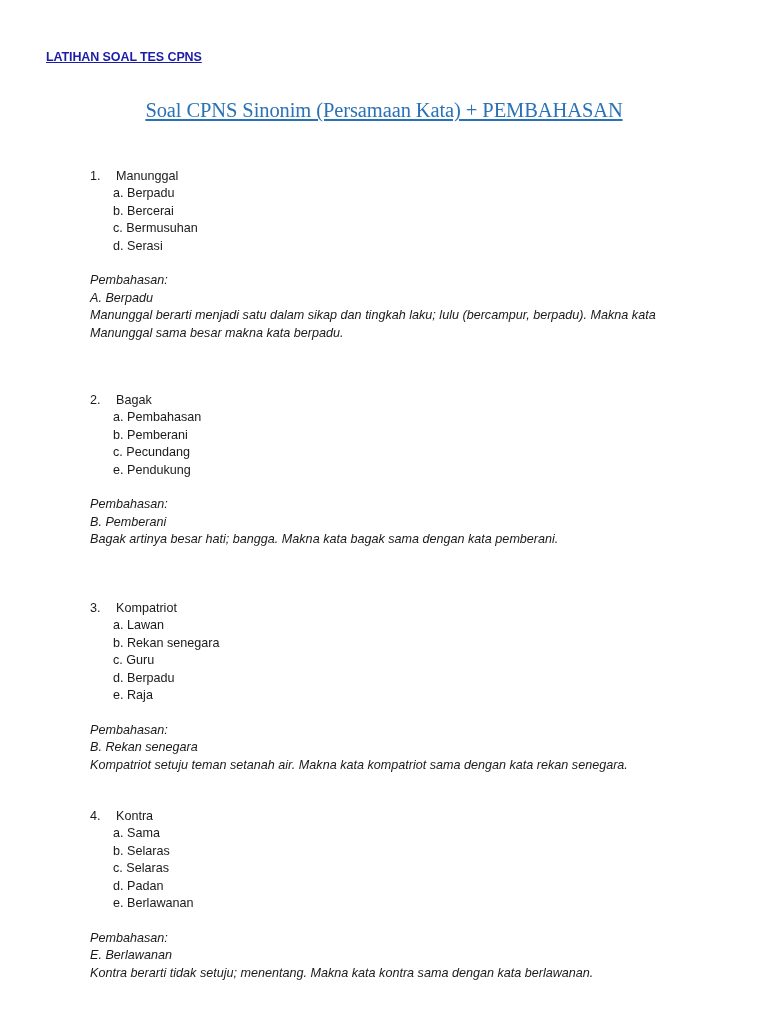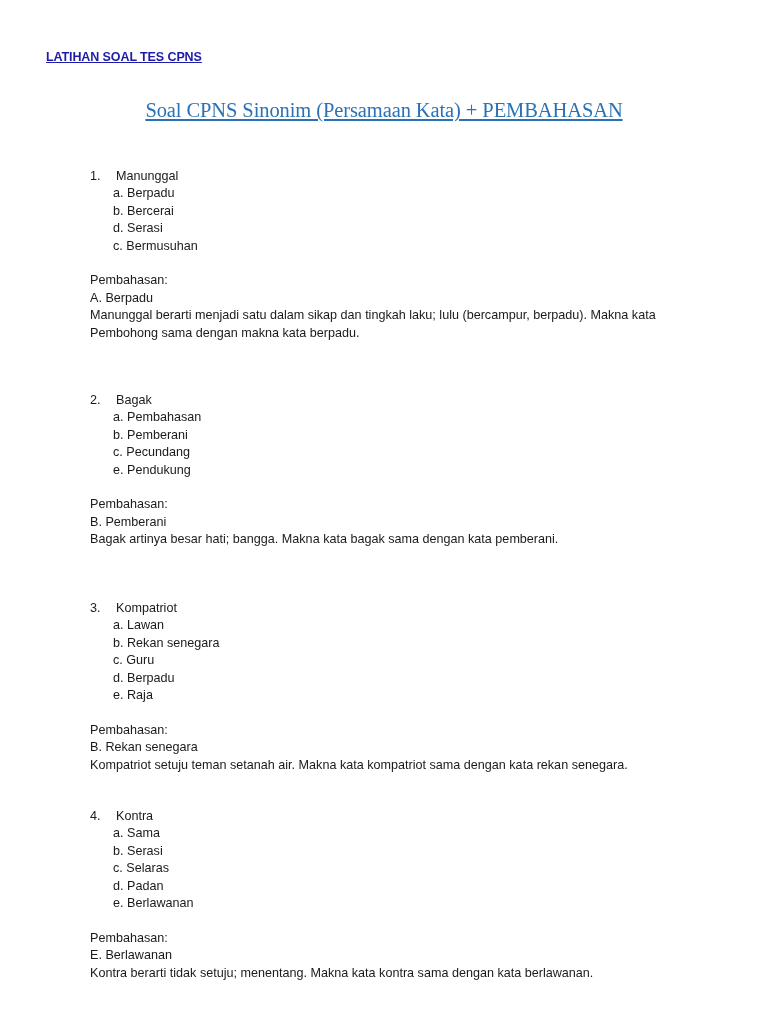--- a/index.html
+++ b/index.html
@@ -63,20 +63,21 @@
   .options {
     margin: 0;
     padding: 0 0 0 23px;
     list-style: none;
   }
   .options li {
     margin: 0;
   }
   .discussion {
     margin-top: 17.4px;
+    font-style: italic;
   }
   .discussion div {
     margin: 0;
   }
 </style>
 </head>
 <body>
 
 <div class="page">
 
@@ -85,28 +86,28 @@
   <h1 class="doc-title">Soal CPNS Sinonim (Persamaan Kata) + PEMBAHASAN</h1>
 
   <div class="question" style="top:168px;">
     <div class="q-head">
       <span class="q-num">1.</span>
       <span class="q-word">Manunggal</span>
     </div>
     <ul class="options">
       <li>a. Berpadu</li>
       <li>b. Bercerai</li>
+      <li>c. Bermusuhan</li>
       <li>d. Serasi</li>
-      <li>c. Bermusuhan</li>
     </ul>
     <div class="discussion">
       <div>Pembahasan:</div>
       <div>A. Berpadu</div>
       <div>Manunggal berarti menjadi satu dalam sikap dan tingkah laku; lulu (bercampur, berpadu). Makna kata</div>
-      <div>Pembohong sama dengan makna kata berpadu.</div>
+      <div>Manunggal sama besar makna kata berpadu.</div>
     </div>
   </div>
 
   <div class="question" style="top:392px;">
     <div class="q-head">
       <span class="q-num">2.</span>
       <span class="q-word">Bagak</span>
     </div>
     <ul class="options">
       <li>a. Pembahasan</li>
@@ -140,21 +141,21 @@
     </div>
   </div>
 
   <div class="question" style="top:808px;">
     <div class="q-head">
       <span class="q-num">4.</span>
       <span class="q-word">Kontra</span>
     </div>
     <ul class="options">
       <li>a. Sama</li>
-      <li>b. Serasi</li>
+      <li>b. Selaras</li>
       <li>c. Selaras</li>
       <li>d. Padan</li>
       <li>e. Berlawanan</li>
     </ul>
     <div class="discussion">
       <div>Pembahasan:</div>
       <div>E. Berlawanan</div>
       <div>Kontra berarti tidak setuju; menentang. Makna kata kontra sama dengan kata berlawanan.</div>
     </div>
   </div>

